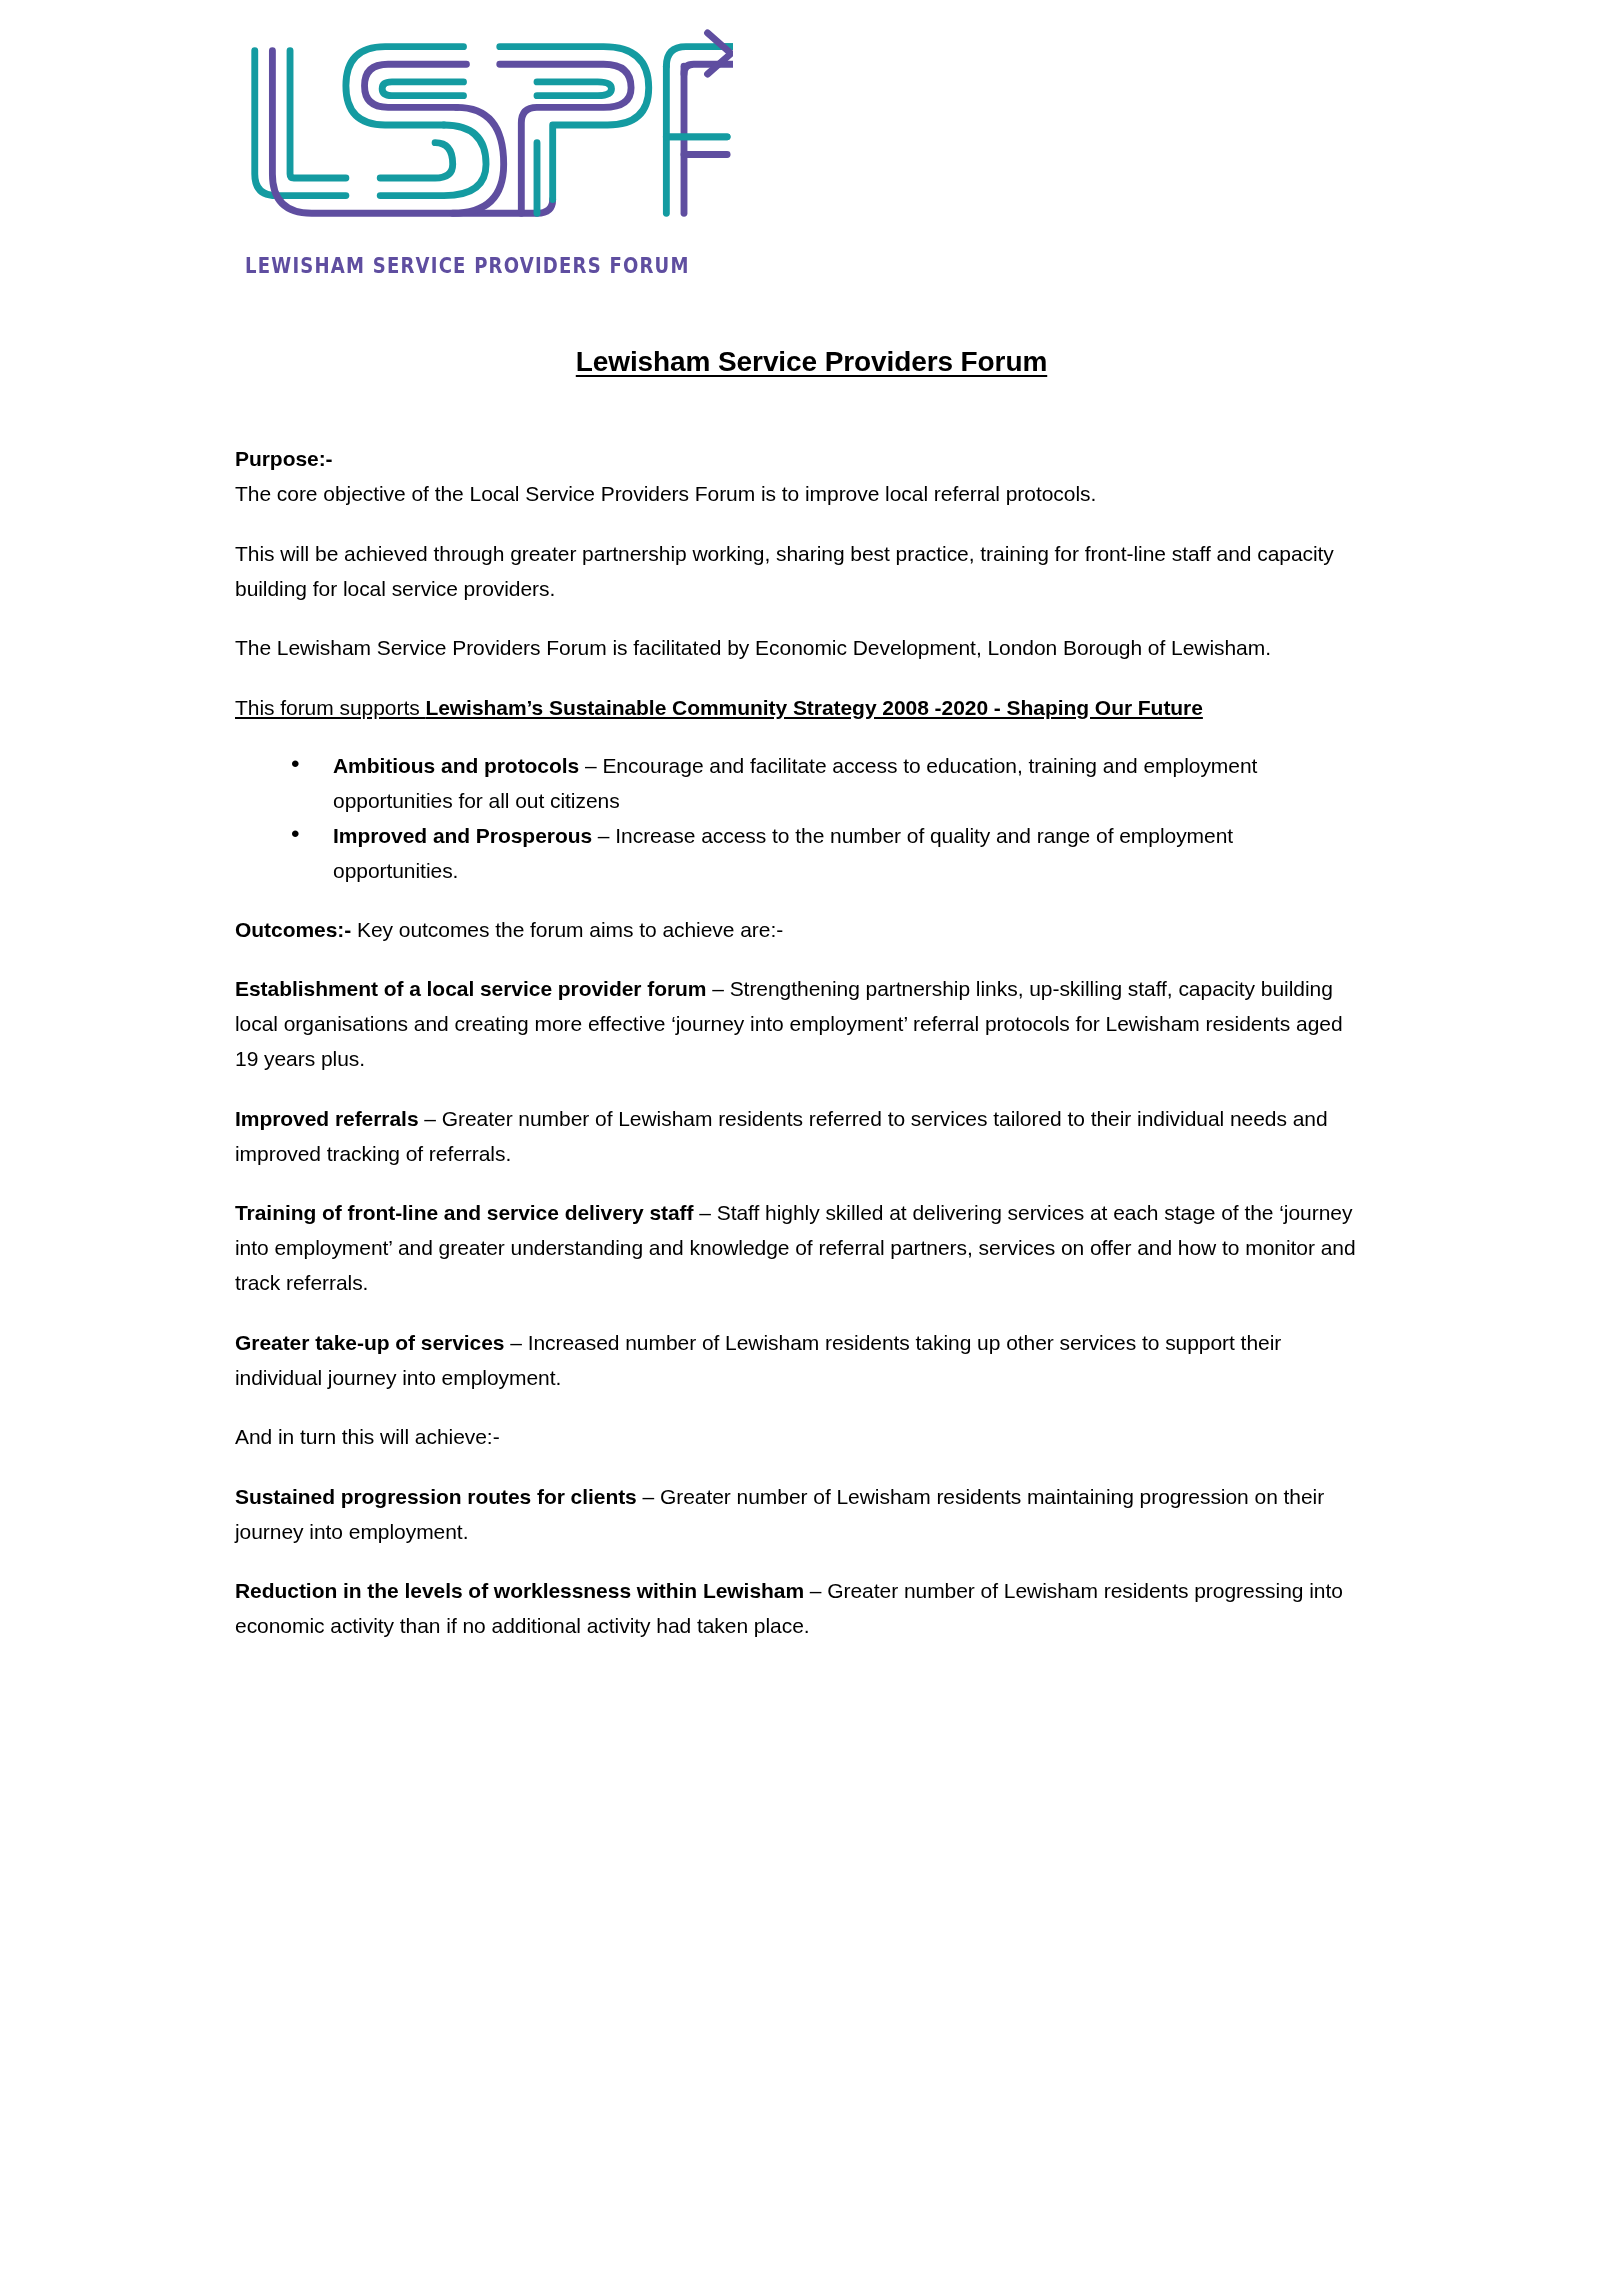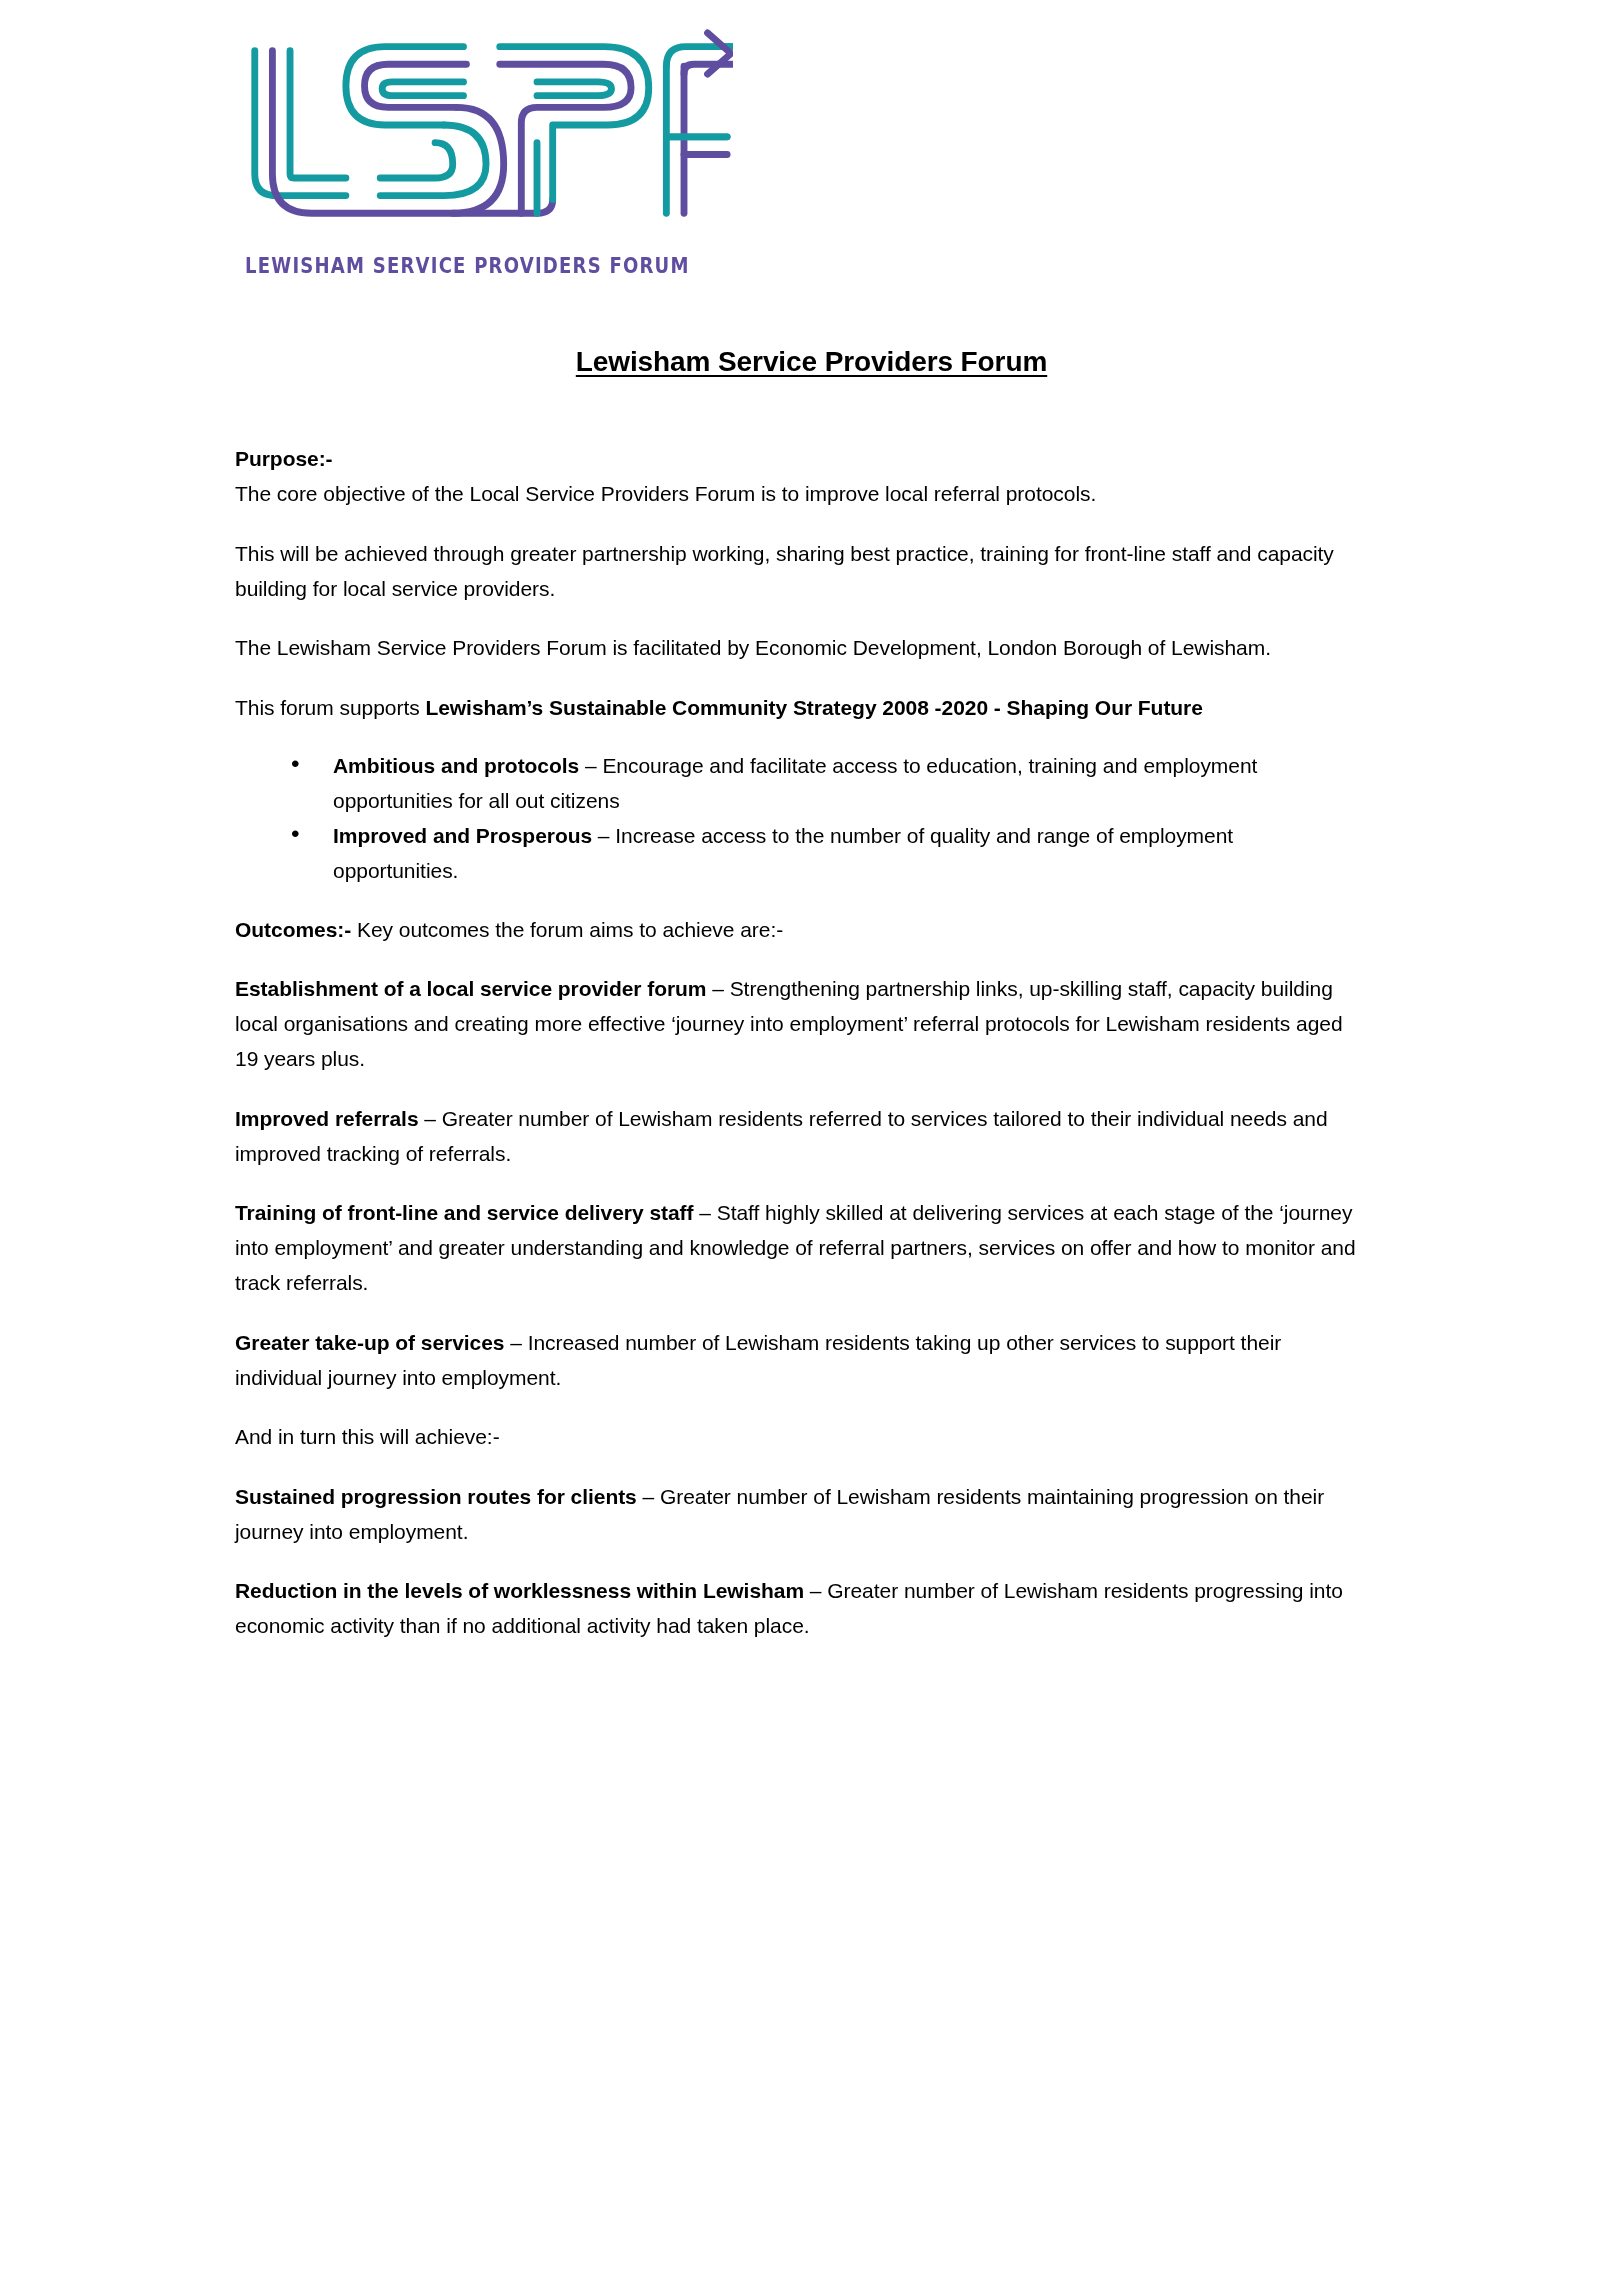--- a/index.html
+++ b/index.html
@@ -74,20 +74,21 @@
     width: 1129px;
     font-size: 21px;
     line-height: 35px;
     letter-spacing: -0.05px;
   }
   .para {
     margin: 0 0 24.5px 0;
   }
   .para.tight {
     margin-bottom: 4px;
+    text-decoration: underline;
   }
   .b { font-weight: bold; }
 
   ul.bullets {
     list-style: none;
     margin: 23.5px 0 23.5px 0;
     padding: 0;
   }
   ul.bullets > li {
     position: relative;

